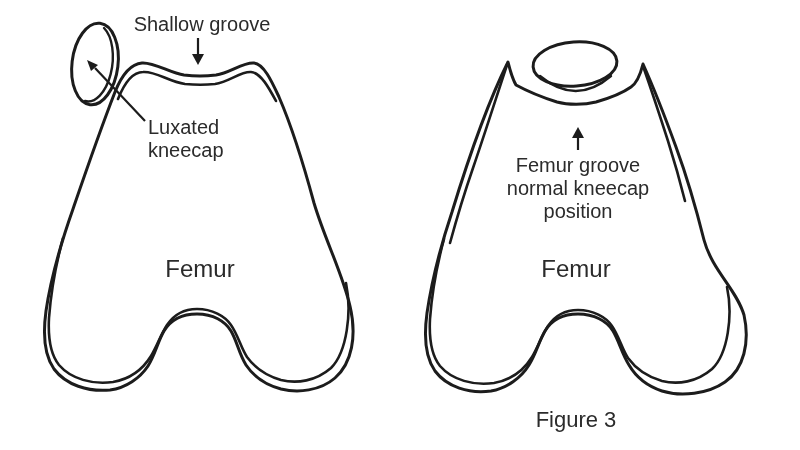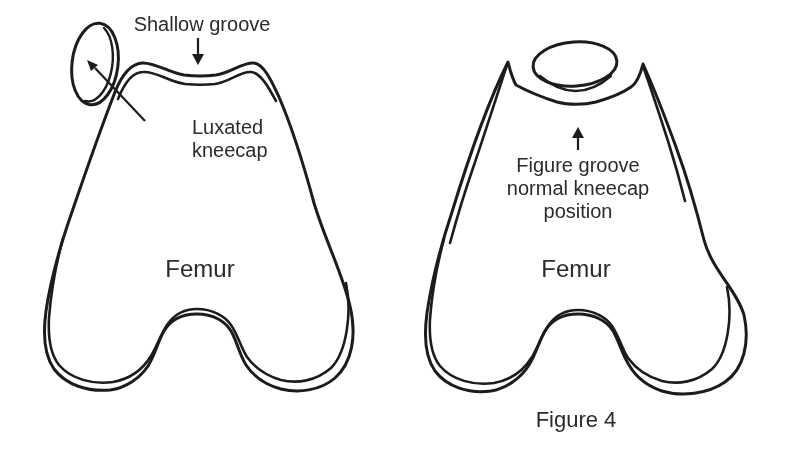--- a/index.html
+++ b/index.html
@@ -172,26 +172,26 @@
 
       <g>
         <path class="arrowline" d="M 578,150 L 578,137"></path>
         <polygon class="arrowhead" points="572,138 584,138 578,127"></polygon>
       </g>
     </g>
   </svg>
 
   <div class="lbl center" style="left:202px;top:13px;">Shallow groove</div>
 
-  <div class="lbl" style="left:148px;top:116px;margin-left:44px;">Luxated
+  <div class="lbl" style="left:148px;top:116px;">Luxated
 kneecap</div>
 
-  <div class="lbl center" style="left:578px;top:154px;">Figure groove
+  <div class="lbl center" style="left:578px;top:154px;">Femur groove
 normal kneecap
 position</div>
 
   <div class="bone-label" style="left:200px;top:255px;">Femur</div>
 
   <div class="bone-label" style="left:576px;top:255px;">Femur</div>
 
 
-  <div class="fig-caption" style="left:576px;top:407px;">Figure 4</div>
+  <div class="fig-caption" style="left:576px;top:407px;">Figure 3</div>
 </div>
 
 </body></html>

